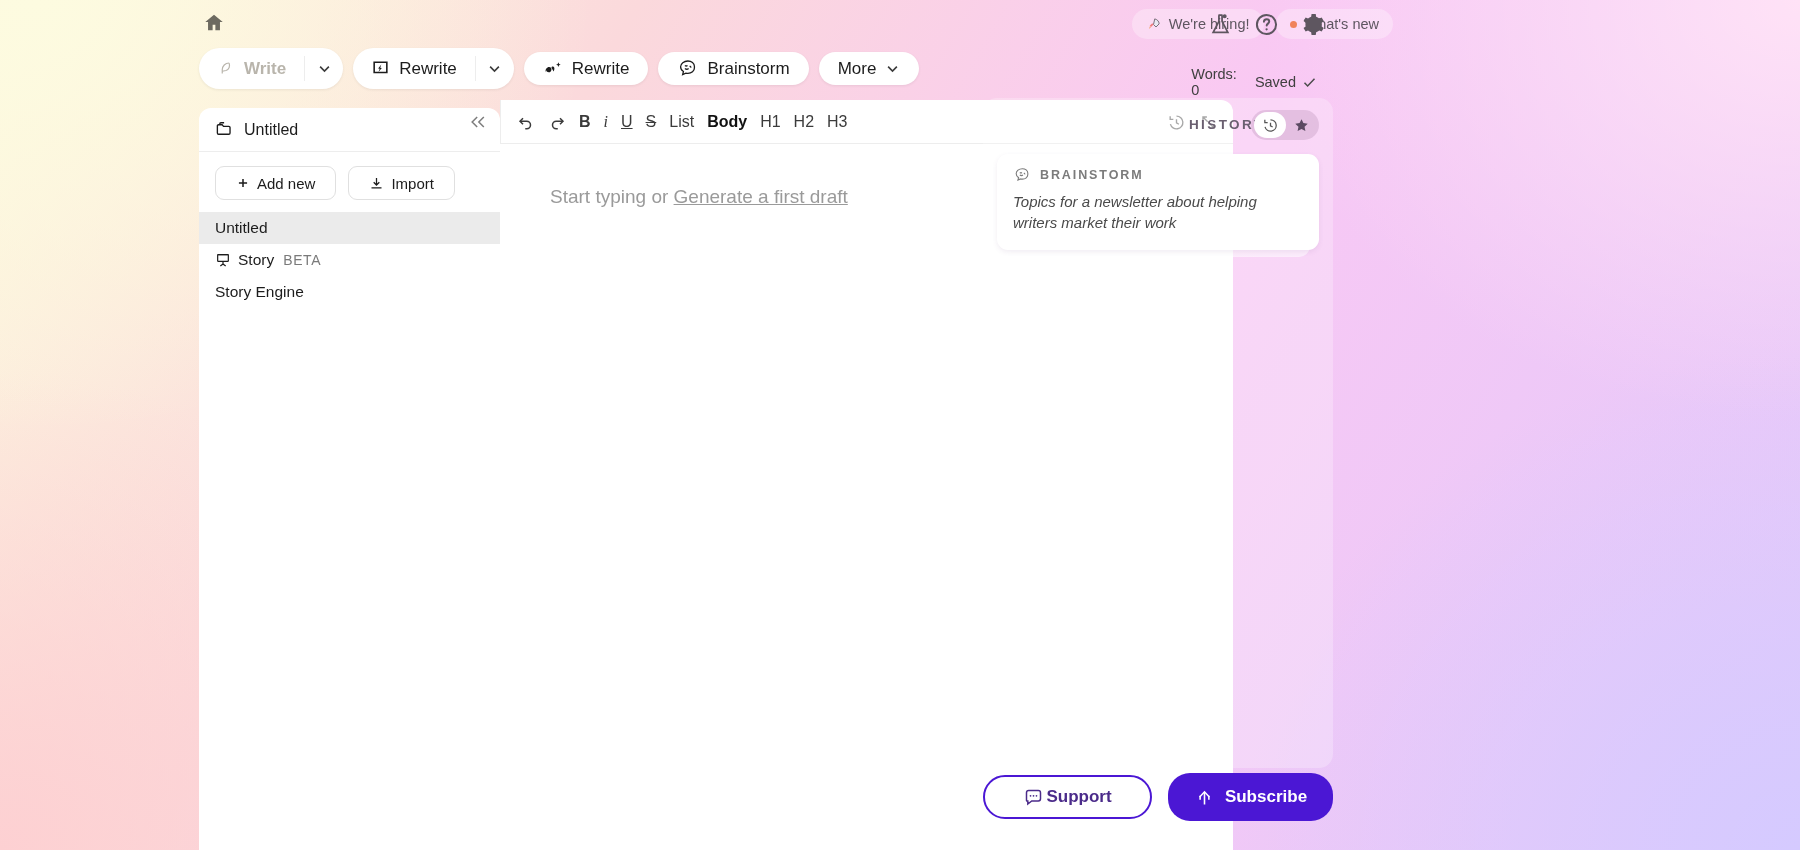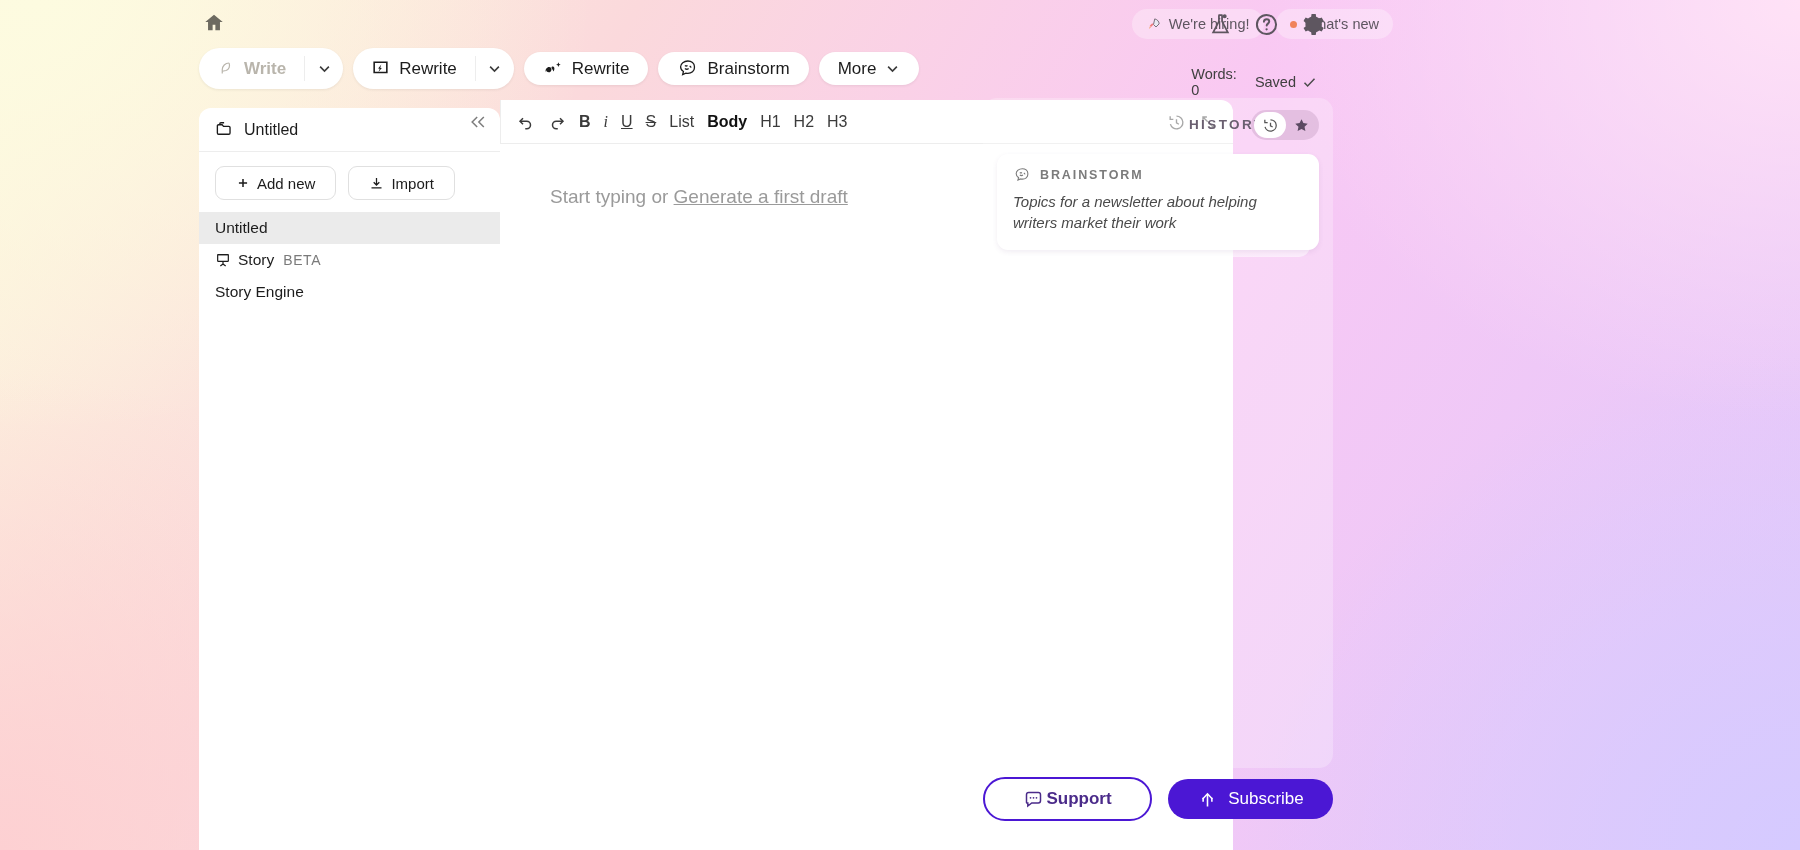--- a/index.html
+++ b/index.html
@@ -245,25 +245,25 @@
   }
   .btn-support {
     flex: 1; height: 44px;
     display: flex; align-items: center; justify-content: center; gap: 2px;
     border: 2px solid #4b17d4; border-radius: 22px;
     background: rgba(255,255,255,.18);
     font-size: 17px; color: #4b2b8a; font-weight: bold;
     cursor: pointer;
   }
   .btn-subscribe {
-    flex: 1; height: 40px;
+    flex: 1; height: 48px;
     display: flex; align-items: center; justify-content: center; gap: 10px;
     border-radius: 22px;
     background: #4b17d4;
-    font-size: 17px; color: #fff; font-weight: normal;
+    font-size: 17px; color: #fff; font-weight: bold;
     cursor: pointer;
   }
 </style>
 </head>
 <body>
 
 <div class="topbar">
 
   <div class="home-icon">
     <svg viewBox="0 0 24 24">

